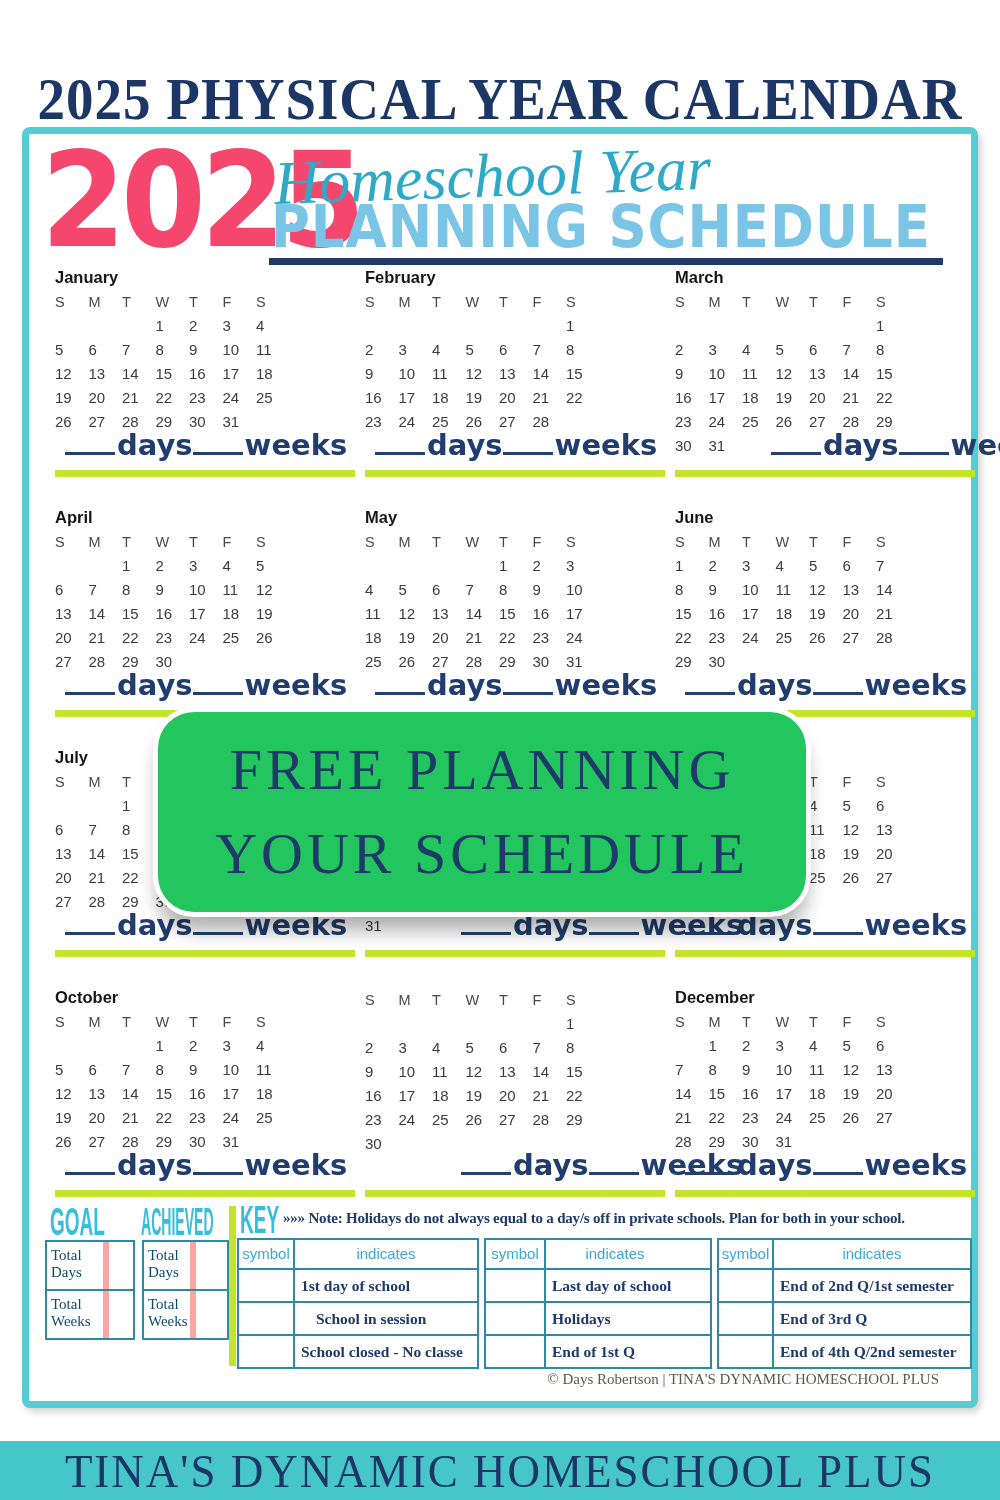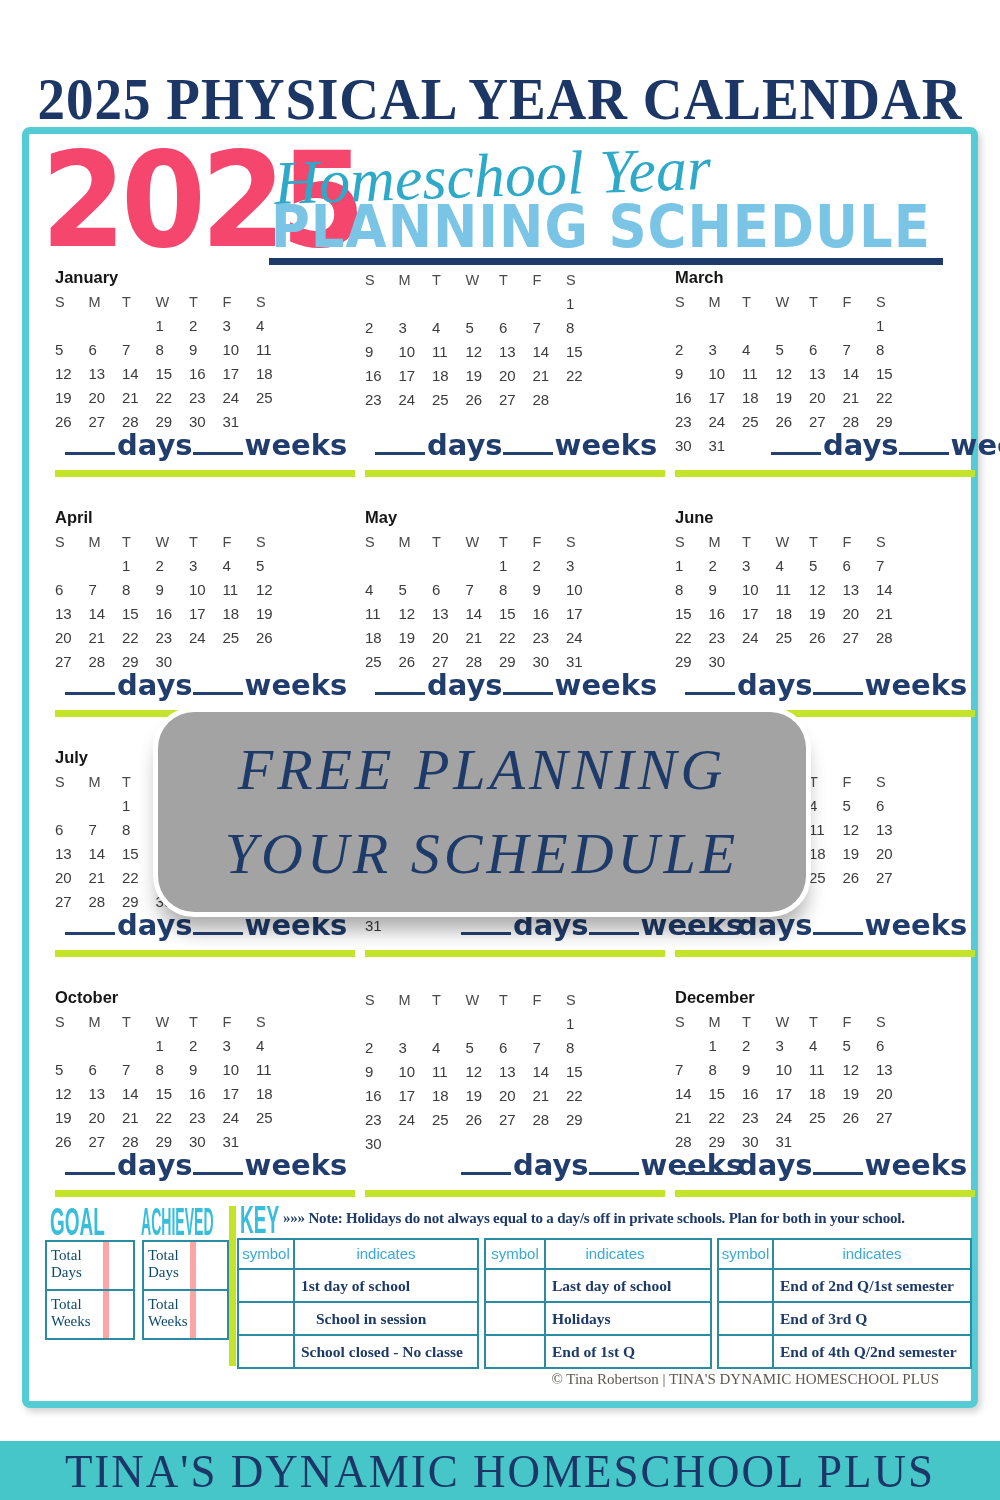--- a/index.html
+++ b/index.html
@@ -37,23 +37,23 @@
   .cal-row span{width:33.5px;font-size:15px;color:#3c3c3c;}
   .cal-head span{color:#4a4a4a;font-size:14.5px;}
   .dw{position:absolute;left:0;top:160px;width:100%;padding-left:10px;box-sizing:border-box;
       font-family:"DejaVu Sans",sans-serif;font-weight:700;font-size:29px;color:#203d6d;
       white-space:nowrap;z-index:1;}
   .dw.indent{padding-left:96px;}
   .dash{display:inline-block;width:50px;height:22px;border-bottom:3px solid #23406e;margin-right:2px;}
   .lime-underline{position:absolute;left:0;top:202px;width:300px;height:7px;background:#c4e42a;}
 
   
-  .overlay-badge{position:absolute;left:129px;top:578px;width:648px;height:200px;background:#a3a3a3;
+  .overlay-badge{position:absolute;left:129px;top:578px;width:648px;height:200px;background:#22c55e;
       border-radius:36px;z-index:10;display:flex;flex-direction:column;justify-content:center;
-      align-items:center;box-shadow:0 0 0 5px #ffffff,0 18px 20px rgba(0,0,0,.33);font-style:italic;}
+      align-items:center;box-shadow:0 0 0 5px #ffffff,0 18px 20px rgba(0,0,0,.33);}
   .overlay-line{font-family:"Liberation Serif",serif;font-size:58px;line-height:84px;color:#1e3a68;
       letter-spacing:4px;white-space:nowrap;}
 
   
   .tracker-heading{position:absolute;font-family:"Liberation Sans",sans-serif;font-weight:700;
       font-size:38px;line-height:32px;color:#38bedb;transform-origin:left top;white-space:nowrap;}
   .squeeze-50{transform:scale(.5,1);}
   .squeeze-37{transform:scale(.37,1);}
   .mini-table{position:absolute;border:2px solid #2b8ba3;box-sizing:border-box;}
   .mini-row{display:flex;border-bottom:2px solid #2b8ba3;}
@@ -150,20 +150,21 @@
             <span>28</span>
             <span>29</span>
             <span>30</span>
             <span>31</span>
             <span></span>
           </div>
           <div class="dw"><span class="dash"></span><span>days</span><span class="dash"></span><span>weeks</span></div>
           <div class="lime-underline"></div>
         </div>
         <div class="month-cell">
+          <div class="month-name">February</div>
           <div class="cal-row cal-head">
             <span>S</span>
             <span>M</span>
             <span>T</span>
             <span>W</span>
             <span>T</span>
             <span>F</span>
             <span>S</span>
           </div>
           <div class="cal-row">
@@ -914,19 +915,19 @@
             <div class="key-cell" style="width: 55px;"></div>
             <div class="key-cell key-ind-label" style="width: 196px;">End of 3rd Q</div>
           </div>
           <div class="key-drow">
             <div class="key-cell" style="width: 55px;"></div>
             <div class="key-cell key-ind-label" style="width: 196px;">End of 4th Q/2nd semester</div>
           </div>
         </div>
       </div>
 
-    <div class="copyright">© Tina Robertson | TINA'S DYNAMIC HOMESCHOOL PLUS</div>
+    <div class="copyright">© Days Robertson | TINA'S DYNAMIC HOMESCHOOL PLUS</div>
   </div>
 </div>
 
 <div class="footer-band">
   <div class="footer-text">TINA'S DYNAMIC HOMESCHOOL PLUS</div>
 </div>
 
 </body></html>

